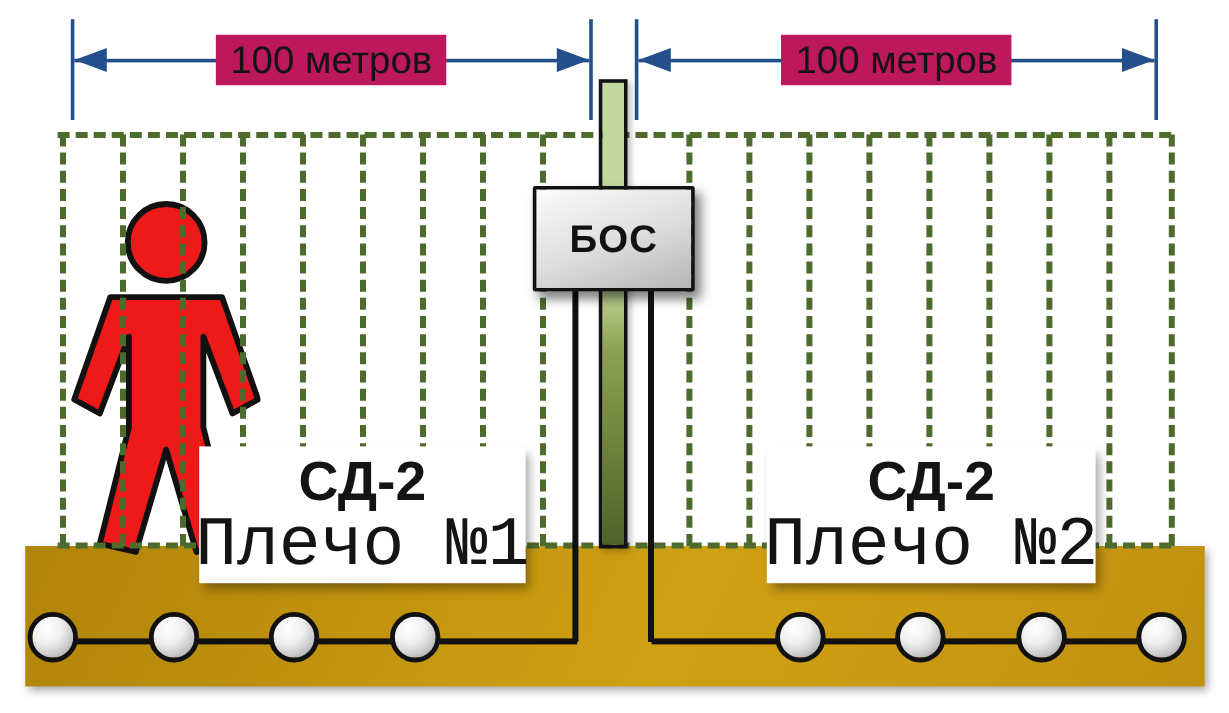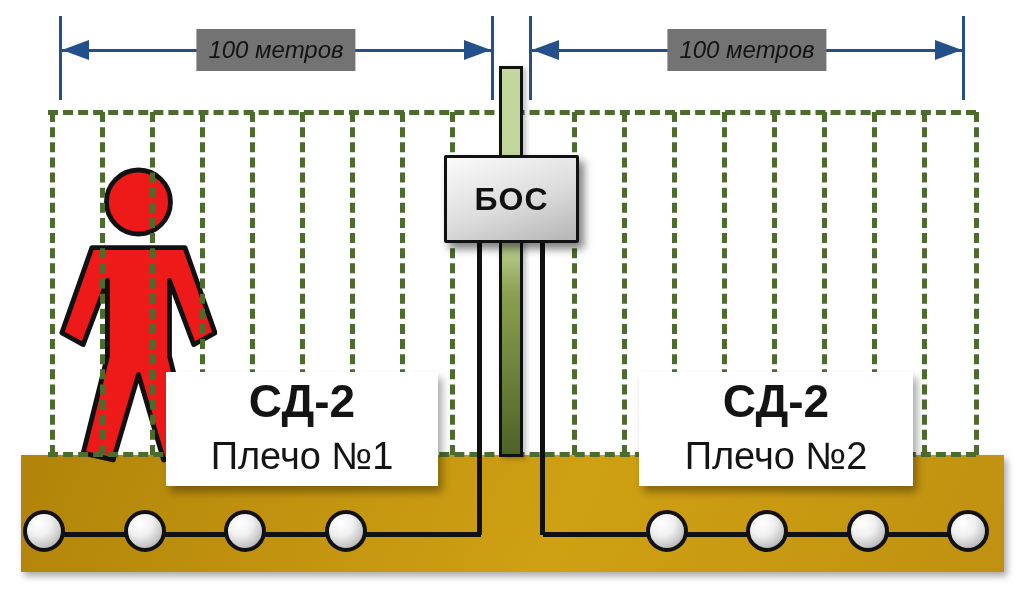--- a/index.html
+++ b/index.html
@@ -9,22 +9,22 @@
   }
   .stage *{position:absolute;box-sizing:border-box;}
 
   
   .dim-tick{width:3px;top:16px;height:84px;background:var(--blue,#23508a);z-index:9;}
   .dim-line{top:49px;height:3px;background:var(--blue,#23508a);z-index:9;}
   .dim-arrow{width:0;height:0;top:40px;z-index:9;
     border-top:10px solid transparent;border-bottom:10px solid transparent;}
   .dim-arrow.left{border-right:27px solid var(--blue,#23508a);}
   .dim-arrow.right{border-left:27px solid var(--blue,#23508a);}
-  .dim-label{top:29px;transform:translateX(-50%);background:#737373;padding:0 12px;
-    font-size:24px;line-height:42px;color:#141414;white-space:nowrap;z-index:10;font-style:italic;}
+  .dim-label{top:29px;transform:translateX(-50%);background:#be185d;padding:0 12px;
+    font-size:32px;line-height:42px;color:#141414;white-space:nowrap;z-index:10;}
 
   
   .fence-h{height:0;border-top:5px dashed var(--green,#4e6b2e);z-index:3;}
   .fence-v{width:0;top:112px;height:343px;border-left:5px dashed var(--green,#4e6b2e);z-index:3;}
 
   
   .ground{left:21px;top:455px;width:983px;height:117px;z-index:1;
     background:linear-gradient(115deg,var(--gold-dark,#b1840a) 0%,var(--gold-light,#d0a013) 55%,var(--gold,#c09110) 100%);
     box-shadow:3px 4px 7px rgba(0,0,0,.35);}
 
@@ -44,21 +44,21 @@
   .cable.h{height:5px;top:532px;}
   .sensor{width:42px;height:42px;border:4px solid #111;border-radius:50%;z-index:5;
     background:radial-gradient(circle at 35% 28%,#ffffff 0%,#f0f0f0 38%,var(--sensor,#c9c9c9) 68%,#8e8e8e 100%);}
 
   
   .zone-label{top:372px;height:114px;background:#fff;z-index:8;
     box-shadow:4px 6px 8px rgba(0,0,0,.35);
     display:flex;flex-direction:column;align-items:center;justify-content:center;}
   .zone-label span{position:static;color:#141414;white-space:nowrap;}
   .zone-title{font-size:46px;font-weight:bold;line-height:54px;}
-  .zone-sub{font-size:38px;line-height:56px;}
+  .zone-sub{font-size:58px;line-height:56px;font-family:Liberation Mono, monospace;}
 
   
   .person{left:57px;top:164px;width:160px;height:300px;z-index:2;}
 </style>
 </head>
 <body>
 
 <div class="stage">
 
   <div class="ground"></div>

